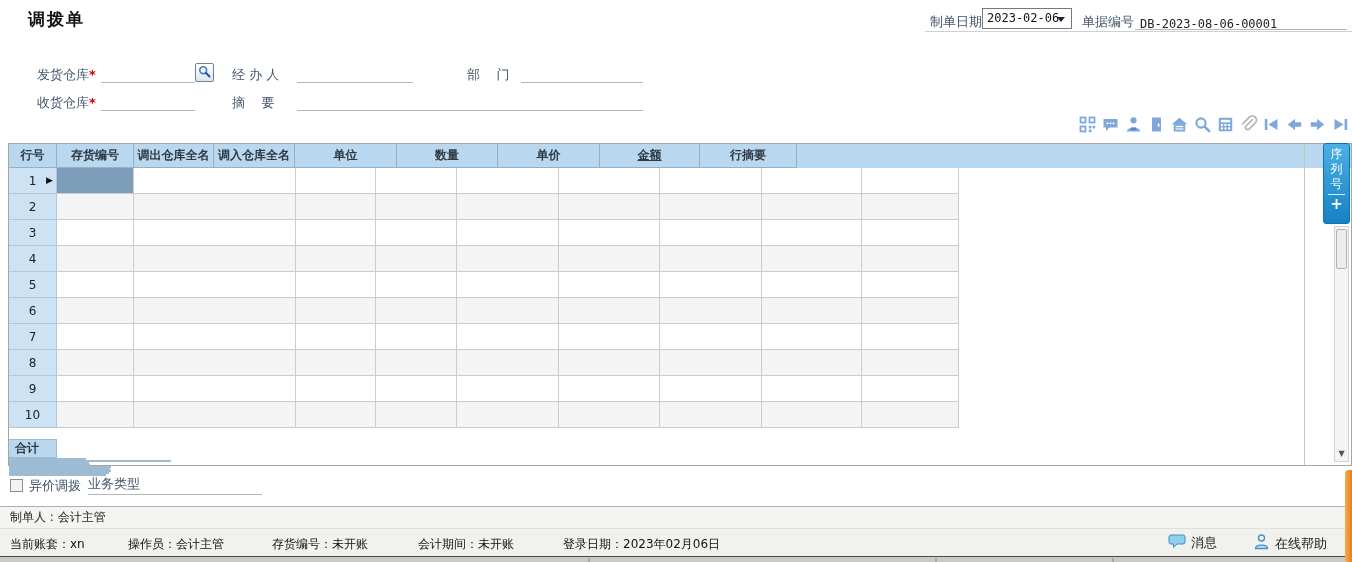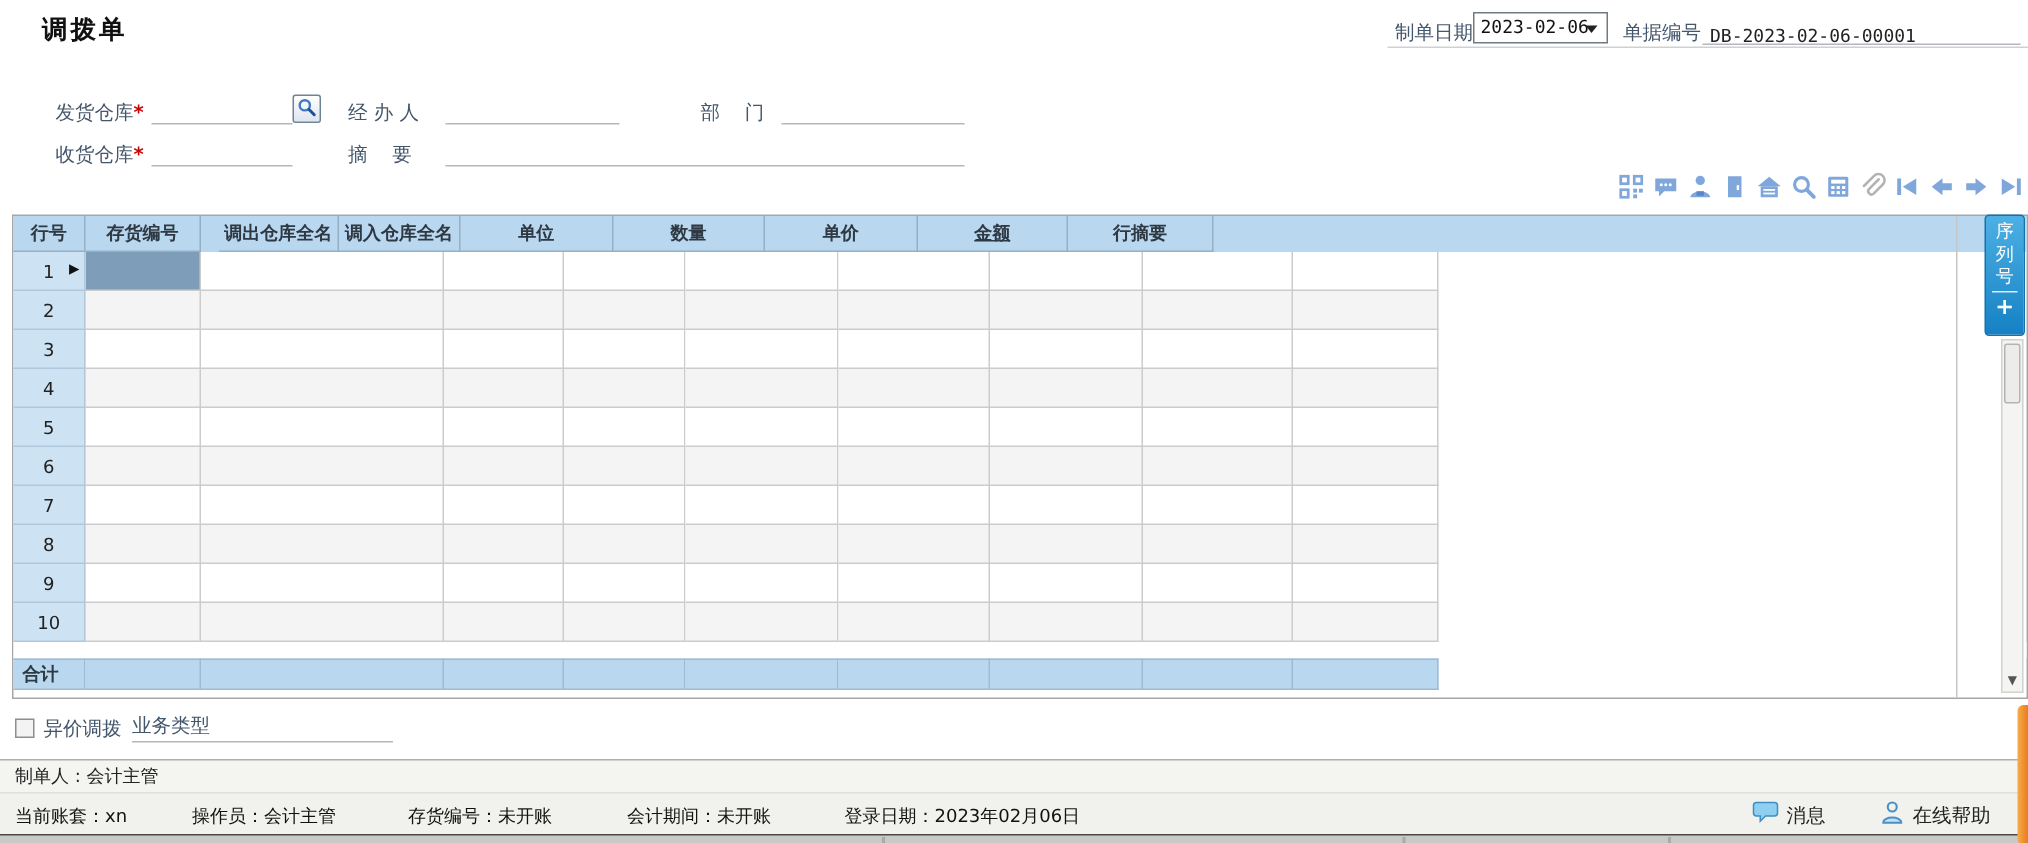--- a/index.html
+++ b/index.html
@@ -31,21 +31,21 @@
   .g-hcell{box-sizing:border-box;border-right:1px solid #94b0c6;border-bottom:1px solid #94b0c6;
     font-size:12px;font-weight:bold;color:#2e3944;display:flex;align-items:center;justify-content:center;overflow:hidden;white-space:nowrap;}
   .g-row{display:flex;height:26px;}
   .g-cell{box-sizing:border-box;border-right:1px solid #cccccc;border-bottom:1px solid #cccccc;background:#fff;}
   .g-row.alt .g-cell{background:var(--alt-row);}
   .g-rowno{background:var(--rowno-bg) !important;border-right:1px solid #b1c8dc;border-bottom:1px solid #b1c8dc;
     display:flex;align-items:center;justify-content:center;font-size:12px;color:#222;position:relative;}
   .g-rowno .marker{position:absolute;right:3px;top:7px;font-size:9px;color:#111;line-height:11px;}
   .g-cell.sel{background:var(--sel-cell) !important;}
   .g-gap{height:11px;background:#fff;}
-  .g-total{display:flex;height:21px;}
+  .g-total{display:flex;height:38px;flex-direction:column;}
   .g-tcell{box-sizing:border-box;background:var(--header-bg);border-right:1px solid #9dbcd3;border-top:1px solid #9dbcd3;border-bottom:1px solid #9dbcd3;}
   .g-tlabel{font-size:12px;font-weight:bold;color:#2e3944;display:flex;align-items:center;padding-left:6px;}
   .g-rightline{position:absolute;left:1295px;top:0;bottom:0;width:0;border-left:1px solid #c6c6c6;}
   .serial-tab{position:absolute;left:1314px;top:-1px;width:27px;height:81px;box-sizing:border-box;
     background:linear-gradient(180deg,var(--tab-top),var(--tab-bottom));border:1px solid #1173ae;border-radius:3px;
     color:#fff;display:flex;flex-direction:column;align-items:center;}
   .tab-label{width:14px;font-size:12px;line-height:15px;text-align:center;word-break:break-all;margin-top:3px;}
   .tab-divider{width:17px;border-top:1px solid #d8eefb;margin:2px 0;}
   .tab-plus{font-size:15px;font-weight:bold;line-height:14px;}
   .vscroll{position:absolute;left:1325px;top:82px;width:15px;height:236px;background:#f4f4f2;border:1px solid #d2d2ce;box-sizing:border-box;}
@@ -70,21 +70,21 @@
 
 <div class="abs page-title">调拨单</div>
 
 <div class="abs lbl" style="left:930px;top:13px;">制单日期</div>
 <div class="abs date-combo">
   <span class="val">2023-02-06</span>
   <span class="combo-arrow"></span>
 </div>
 <div class="abs lbl" style="left:1082px;top:13px;">单据编号</div>
 <div class="abs uline" style="left:1135px;top:13px;width:212px;">
-  <span class="docno" style="margin-left:5px;">DB-2023-02-06-00001</span>
+  <span class="docno" style="margin-left:5px;">DB-2023-08-06-00001</span>
 </div>
 <div class="abs top-sep"></div>
 
 <div class="abs lbl" style="left:37px;top:66px;"><span>发货仓库</span><span class="req">*</span></div>
 <div class="abs uline" style="left:101px;top:66px;width:94px;"><input class="u-input" value="" style=""></div>
 <div class="abs lookup-btn">
   <span><svg width="13" height="13" viewBox="0 0 13 13">
         <circle cx="5.2" cy="5.2" r="3.4" fill="none" stroke="#3f79c8" stroke-width="1.6"></circle>
         <line x1="8" y1="8" x2="11.5" y2="11.5" stroke="#1f4f9a" stroke-width="2" stroke-linecap="round"></line>
       </svg></span>
@@ -183,21 +183,21 @@
         <polygon points="3.5,4 12.5,9.5 3.5,15" fill="currentColor"></polygon>
         <rect x="13.6" y="4" width="2.6" height="11" fill="currentColor"></rect>
       </svg>
     </span>
 </div>
 
 <div class="abs grid-wrap">
   <div class="g-header">
       <div class="g-hcell" style="width: 48px;">行号</div>
       <div class="g-hcell" style="width: 77px;">存货编号</div>
-      <div class="g-hcell" style="width: 80px; margin-left: 12px;">调出仓库全名</div>
+      <div class="g-hcell" style="width: 80px;">调出仓库全名</div>
       <div class="g-hcell" style="width: 81px;">调入仓库全名</div>
       <div class="g-hcell" style="width: 102px;">单位</div>
       <div class="g-hcell" style="width: 101px;">数量</div>
       <div class="g-hcell" style="width: 102px;">单价</div>
       <div class="g-hcell" style="width: 100px; text-decoration: underline;">金额</div>
       <div class="g-hcell" style="width: 97px;">行摘要</div>
     </div>
   <div>
       <div class="g-row">
         <div class="g-cell g-rowno" style="width: 48px;">

